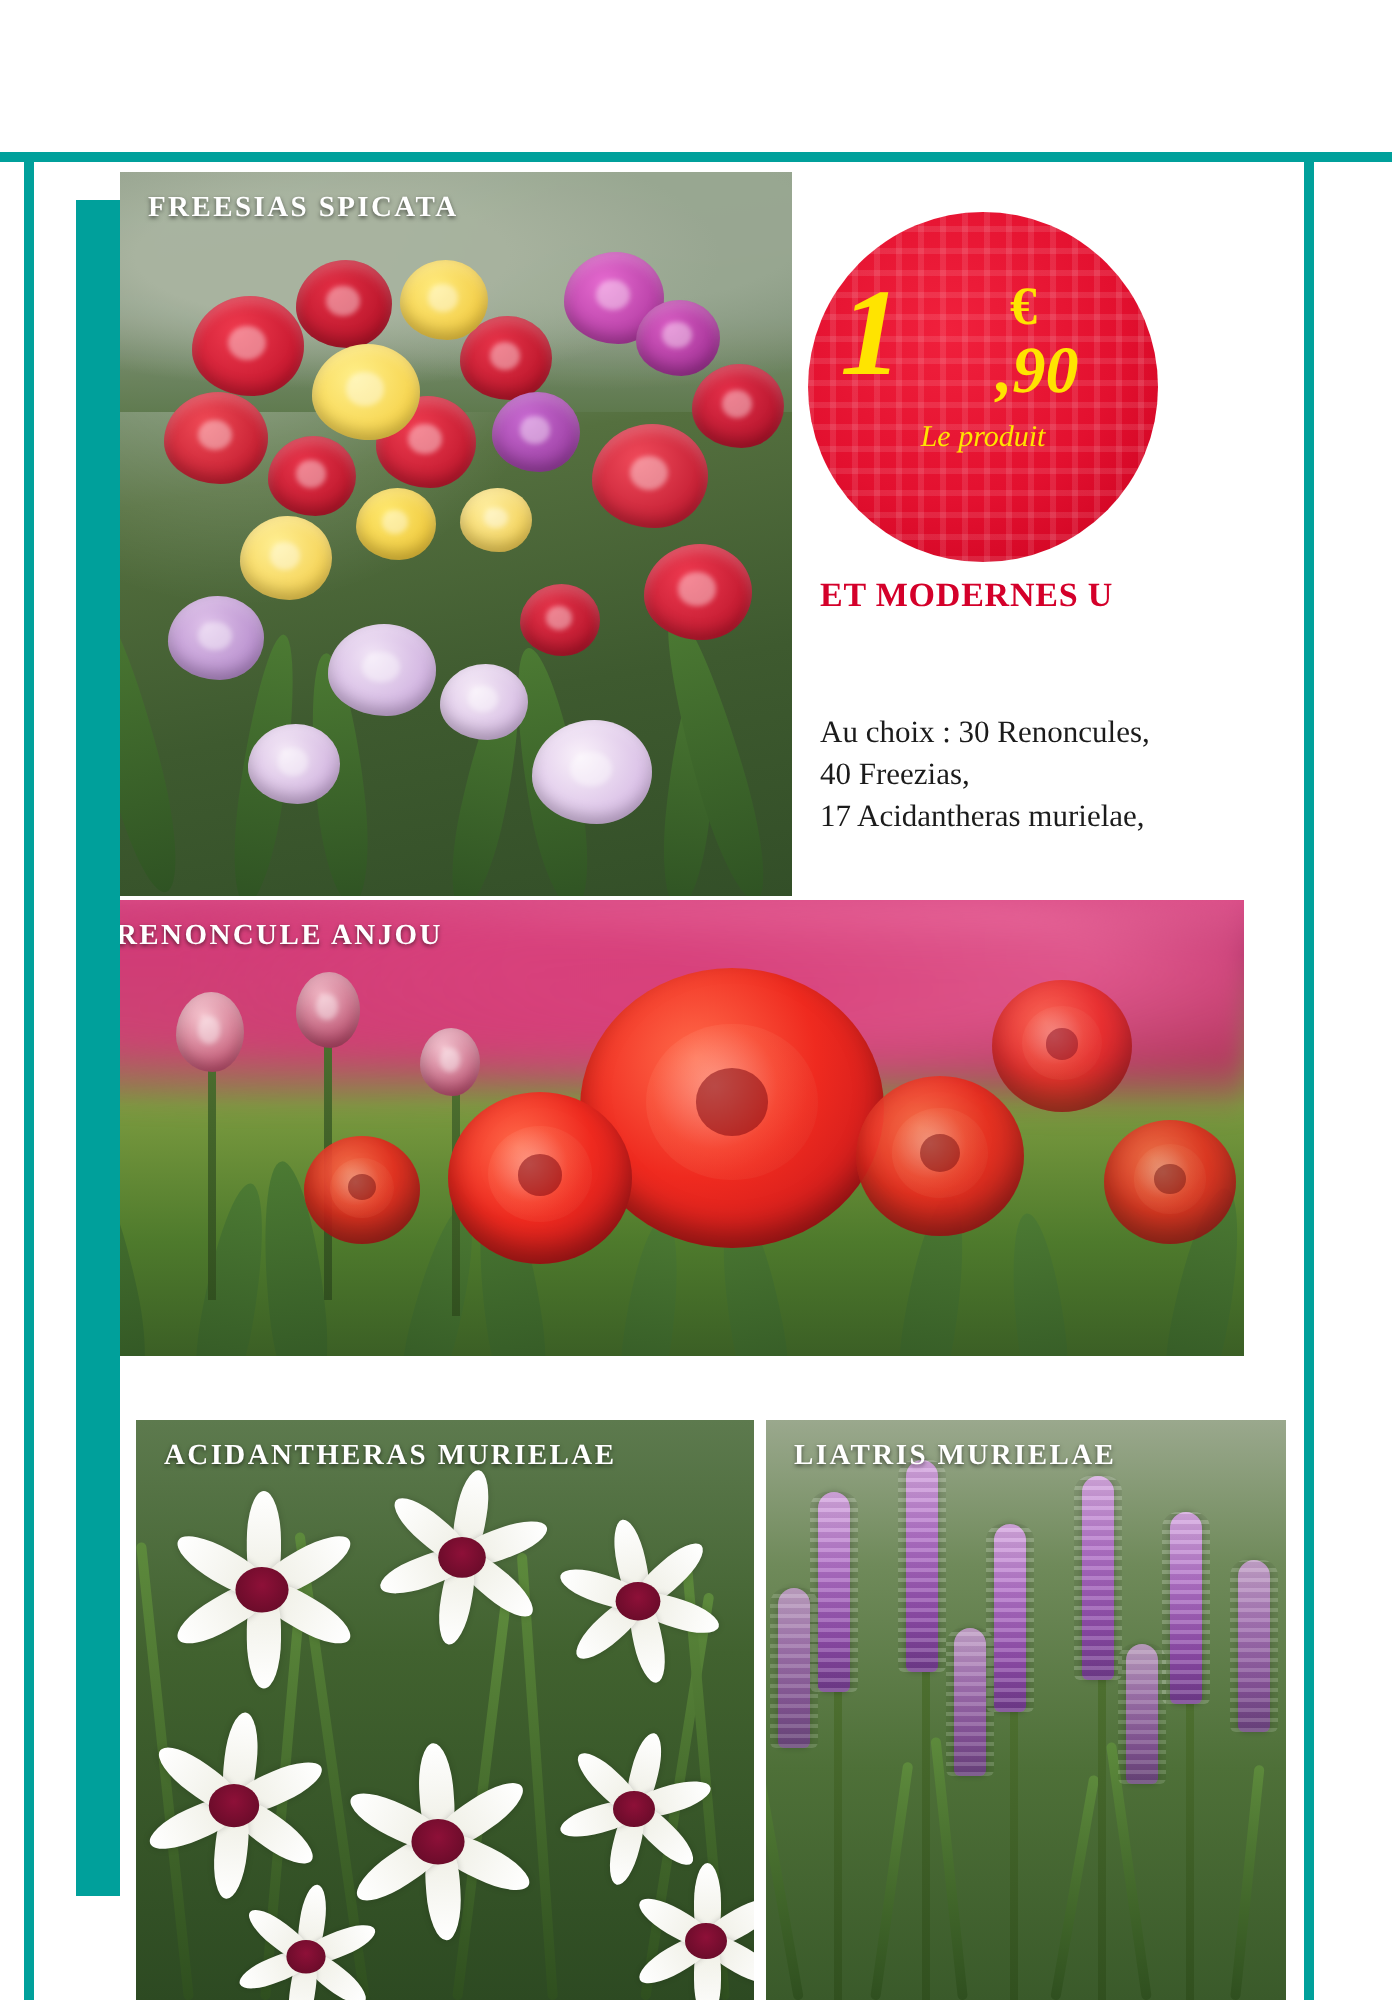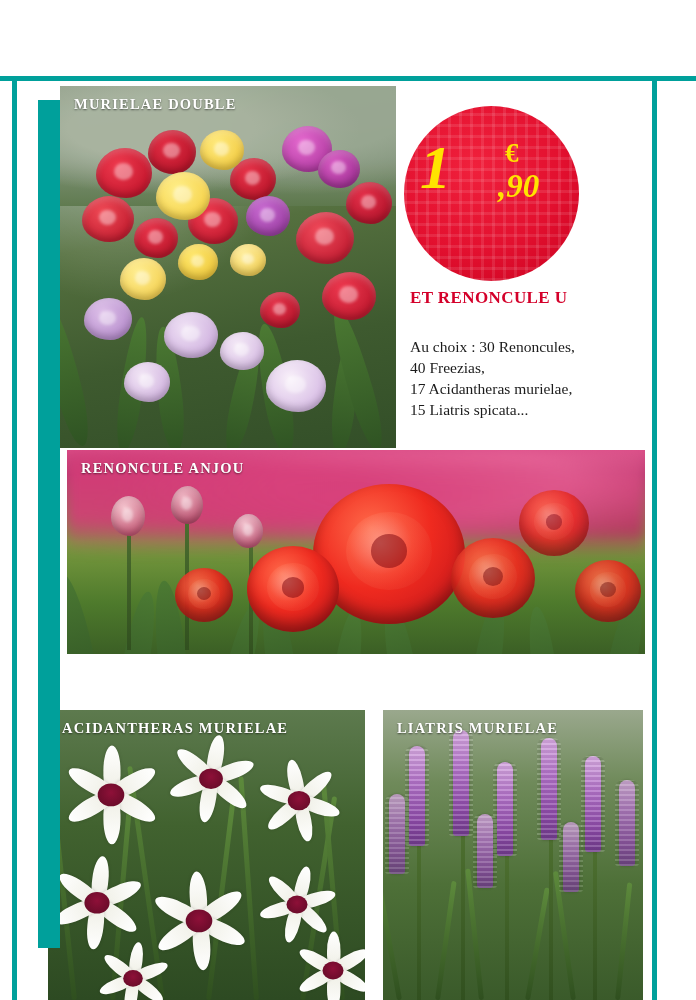--- a/index.html
+++ b/index.html
@@ -182,32 +182,32 @@
     width: 228px;
     color: #d4002a;
     font-family: "Liberation Serif", serif;
     font-weight: bold;
     font-size: 17px;
     line-height: 19px;
     letter-spacing: .4px;
   }
   #offer-panel .desc {
     position: absolute;
-    left: 14px; top: 52px;
+    left: 14px; top: 72px;
     width: 230px;
     color: #1b1b1b;
     font-family: "Liberation Serif", serif;
     font-size: 15.5px;
     line-height: 21px;
   }
 
   
   #photo-renoncule {
-    left: 67px; top: 450px;
-    width: 578px; height: 204px;
+    left: 44px; top: 450px;
+    width: 578px; height: 228px;
     background:
       linear-gradient(180deg, #d84c86 0%, #b33a6e 12%, #7a9a3f 45%, #4e7a2c 75%, #3b5f25 100%);
   }
   .ren-haze {
     position:absolute; left:0; top:0; width:578px; height:110px;
     background:
       radial-gradient(ellipse at 20% 40%, rgba(214,60,120,.85) 0 30%, rgba(214,60,120,0) 65%),
       radial-gradient(ellipse at 62% 25%, rgba(240,110,160,.7) 0 28%, rgba(240,110,160,0) 62%),
       radial-gradient(ellipse at 92% 50%, rgba(190,40,100,.8) 0 32%, rgba(190,40,100,0) 68%);
     filter: blur(6px);
@@ -228,21 +228,21 @@
   .rose::after {
     content:"";
     position:absolute; left:38%; top:36%;
     width:24%; height:24%;
     border-radius:50%;
     background: rgba(120,0,10,.5);
   }
 
   
   #photo-acidantheras {
-    left: 48px; top: 710px;
+    left: 68px; top: 710px;
     width: 317px; height: 290px;
     background: linear-gradient(180deg, #5d7a4e 0%, #41622f 40%, #2d4a22 100%);
   }
   .acid-star {
     position:absolute;
     width:46px; height:46px;
   }
   .acid-star i {
     position:absolute;
     left:19px; top:-2px;
@@ -350,38 +350,38 @@
 
     <div class="bloom" style="left:222px; top:40px;  width:50px; height:46px; background:radial-gradient(circle at 40% 35%, #e66bd0, #a02a92);"></div>
     <div class="bloom" style="left:258px; top:64px;  width:42px; height:38px; background:radial-gradient(circle at 40% 35%, #d95cc4, #8e2284);"></div>
     <div class="bloom" style="left:186px; top:110px; width:44px; height:40px; background:radial-gradient(circle at 40% 35%, #c96bd2, #8b2f92);"></div>
     <div class="bloom" style="left:24px;  top:212px; width:48px; height:42px; background:radial-gradient(circle at 40% 35%, #dfc2ea, #a87ac2);"></div>
     <div class="bloom" style="left:104px; top:226px; width:54px; height:46px; background:radial-gradient(circle at 40% 35%, #f1e4f6, #c29dd6);"></div>
     <div class="bloom" style="left:160px; top:246px; width:44px; height:38px; background:radial-gradient(circle at 40% 35%, #f6ecf8, #c9a8da);"></div>
     <div class="bloom" style="left:206px; top:274px; width:60px; height:52px; background:radial-gradient(circle at 40% 35%, #f9f1fa, #cba9dd);"></div>
     <div class="bloom" style="left:64px;  top:276px; width:46px; height:40px; background:radial-gradient(circle at 40% 35%, #f4e9f7, #c49fd6);"></div>
 
-    <div class="caption">MURIELAE DOUBLE</div>
+    <div class="caption">FREESIAS SPICATA</div>
   </div>
 
   <div id="price-bubble">
     <div class="big">1</div>
     <div class="euro">€</div>
     <div class="cents">,90</div>
+    <div class="sub1">Le produit</div>
   </div>
 
   <div id="offer-panel">
     <div class="title">
-      <div>ET RENONCULE U</div>
+      <div>ET MODERNES U</div>
     </div>
     <div class="desc">
       <div>Au choix : 30 Renoncules,</div>
       <div>40 Freezias,</div>
       <div>17 Acidantheras murielae,</div>
-      <div>15 Liatris spicata...</div>
     </div>
   </div>
 
   <div class="photo" id="photo-renoncule">
     <div class="ren-haze"></div>
 
     <div class="leaf" style="left:6px;   top:120px; width:30px; height:130px; transform:rotate(-12deg);"></div>
     <div class="leaf" style="left:48px;  top:140px; width:26px; height:118px; transform:rotate(10deg);"></div>
     <div class="leaf" style="left:96px;  top:130px; width:28px; height:126px; transform:rotate(-6deg);"></div>
     <div class="leaf" style="left:150px; top:150px; width:24px; height:108px; transform:rotate(14deg);"></div>

